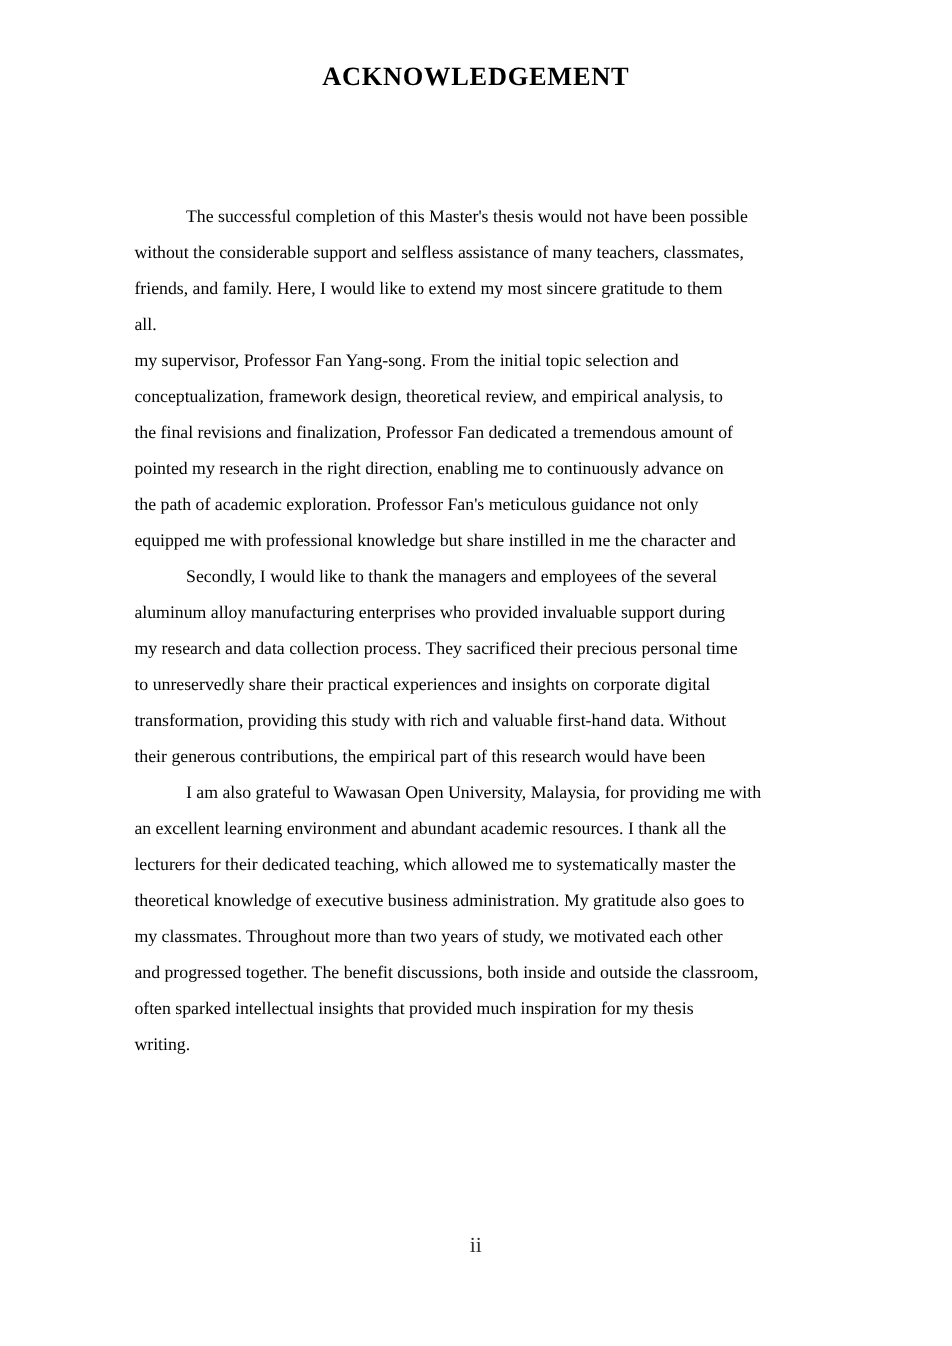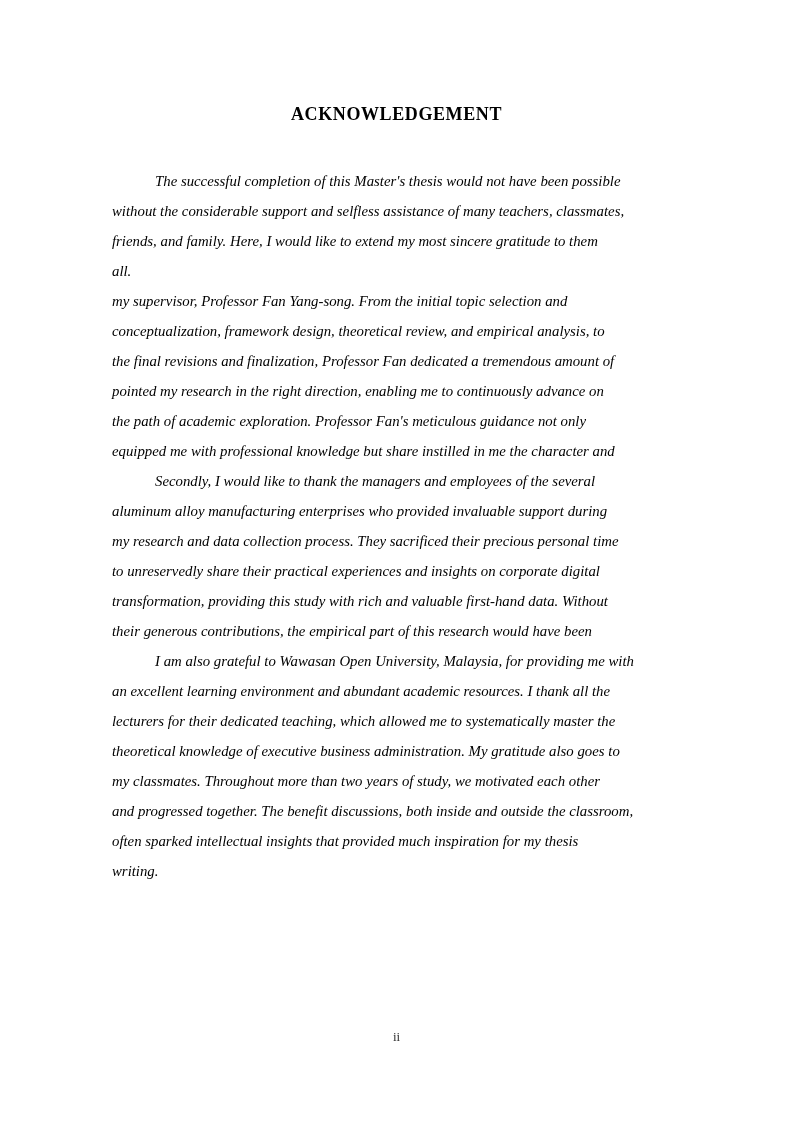--- a/index.html
+++ b/index.html
@@ -12,57 +12,56 @@
     width: 793px;
     height: 1122px;
     background: #ffffff;
     margin: 0 auto;
     font-family: "Liberation Serif", "DejaVu Serif", serif;
     color: #000000;
     overflow: hidden;
   }
   .doc-title {
     margin: 0;
-    padding-top: 104px;
+    padding-top: 51px;
     text-align: center;
-    font-size: 18px;
+    font-size: 22px;
     font-weight: 700;
     letter-spacing: 0.6px;
     color: #000000;
     font-family: "Liberation Serif", "DejaVu Serif", serif;
   }
   .doc-body {
     position: absolute;
     top: 166px;
     left: 112px;
     width: 586px;
     font-size: 14.8px;
     color: #000000;
   }
   .paragraph {
     margin: 0;
     padding: 0;
-    font-style: italic;
   }
   .text-line {
     height: 30px;
     line-height: 30px;
     white-space: nowrap;
     text-align: left;
   }
   .text-line.first {
     padding-left: 43px;
   }
   .page-number {
     position: absolute;
     top: 1028px;
     left: 0;
     width: 100%;
     text-align: center;
-    font-size: 13px;
+    font-size: 18px;
     line-height: 18px;
     color: #333333;
   }
 </style>
 </head>
 <body>
 
 <div class="page">
   <h1 class="doc-title">ACKNOWLEDGEMENT</h1>
 

